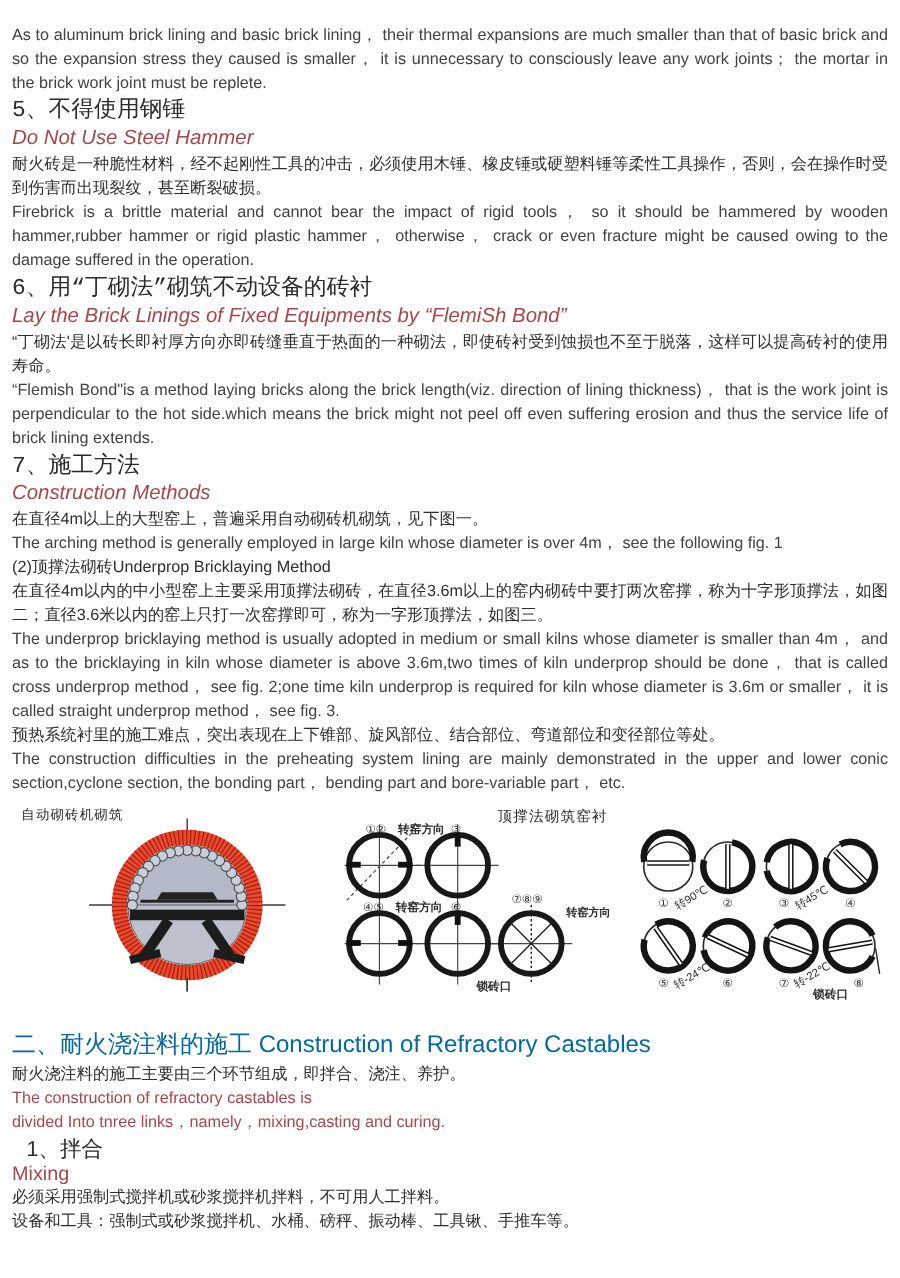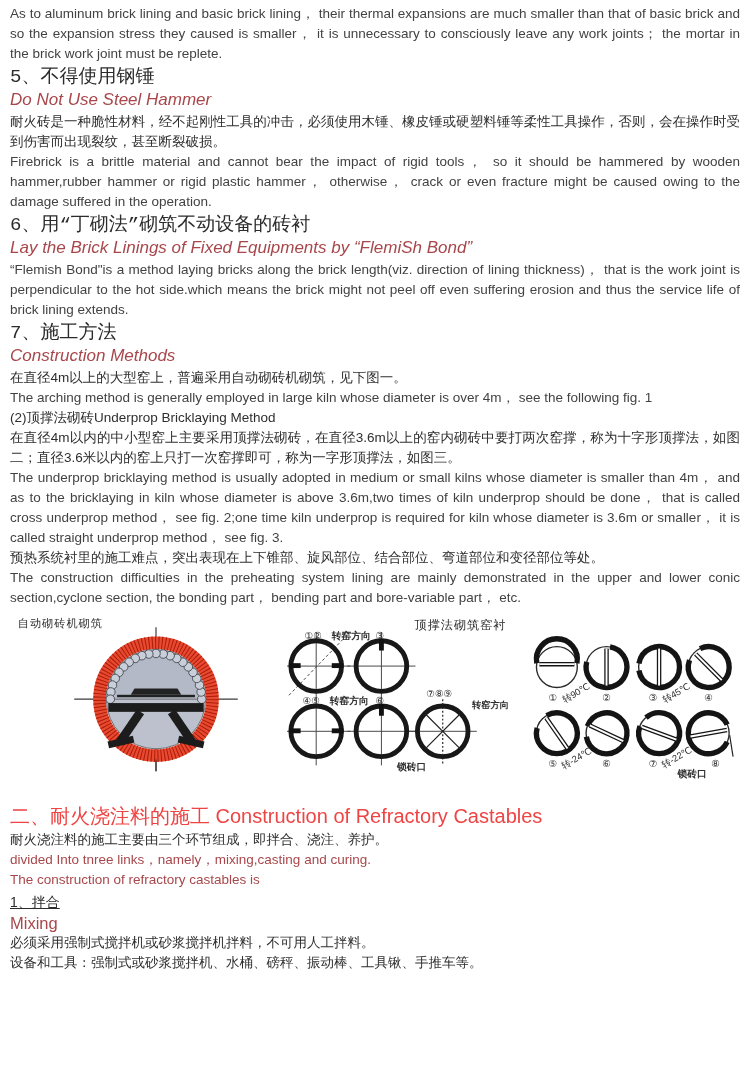--- a/index.html
+++ b/index.html
@@ -1,28 +1,28 @@
 <!DOCTYPE html>
 <html><head>
 <meta charset="utf-8">
 <style>
   html,body{margin:0;padding:0;background:#ffffff;}
   .page{
     position:relative;width:750px;height:1065px;overflow:hidden;box-sizing:border-box;
-    padding:4px 10px 0 10px;background:#ffffff;
+    padding:19px 10px 0 10px;background:#ffffff;
     font-family:"Liberation Sans","DejaVu Sans",sans-serif;color:#3c3c3c;
   }
   .p{margin:0;font-size:13.5px;line-height:20px;text-align:justify;color:#424242;}
   .p-zh{color:#2e2e2e;}
   .h-zh{margin:1px 0 0 0;font-size:19px;line-height:24px;color:#2b2b2b;font-weight:500;font-family:Liberation Mono, monospace;}
   .h-en{margin:0 0 1px 0;font-size:17px;line-height:22px;color:#a8474b;font-weight:400;font-style:italic;}
-  .h-zh-sm{margin:1px 0 0 0;font-size:14px;line-height:22px;color:#2b2b2b;font-weight:500;text-decoration:underline;}
+  .h-zh-sm{margin:1px 0 0 12px;font-size:18px;line-height:22px;color:#2b2b2b;font-weight:500;}
   .h-en-sm{margin:0;font-size:16.5px;line-height:20px;color:#a8474b;font-weight:400;}
   .red{color:#a8474b;}
-  .big-title{margin:3px 0 1px 0;font-size:20px;line-height:25px;color:#ef4444;font-weight:500;}
+  .big-title{margin:3px 0 1px 0;font-size:20px;line-height:25px;color:#0369a1;font-weight:500;}
   .figs{display:flex;width:730px;height:190px;margin-top:3px;}
   svg{display:block;}
   svg text{font-family:"Liberation Sans","DejaVu Sans",sans-serif;fill:#2d2d2d;}
   .figtitle{font-size:11.5px;letter-spacing:1px;font-weight:500;}
   .figtitle2{font-size:12.5px;letter-spacing:1px;font-weight:500;}
   .lbl{font-size:10px;}
   .lbl-sm{font-size:9.5px;}
 </style>
 </head>
 <body>
@@ -31,20 +31,21 @@
 
   <p class="p">As to aluminum brick lining and basic brick lining， their thermal expansions are much smaller than that of basic brick and so the expansion stress they caused is smaller， it is unnecessary to consciously leave any work joints； the mortar in the brick work joint must be replete.</p>
 
   <h2 class="h-zh">5、不得使用钢锤</h2>
   <h3 class="h-en">Do Not Use Steel Hammer</h3>
   <p class="p p-zh">耐火砖是一种脆性材料，经不起刚性工具的冲击，必须使用木锤、橡皮锤或硬塑料锤等柔性工具操作，否则，会在操作时受到伤害而出现裂纹，甚至断裂破损。</p>
   <p class="p">Firebrick is a brittle material and cannot bear the impact of rigid tools， so it should be hammered by wooden hammer,rubber hammer or rigid plastic hammer， otherwise， crack or even fracture might be caused owing to the damage suffered in the operation.</p>
 
   <h2 class="h-zh">6、用“丁砌法”砌筑不动设备的砖衬</h2>
   <h3 class="h-en">Lay the Brick Linings of Fixed Equipments by “FlemiSh Bond”</h3>
+  <p class="p p-zh">“丁砌法'是以砖长即衬厚方向亦即砖缝垂直于热面的一种砌法，即使砖衬受到蚀损也不至于脱落，这样可以提高砖衬的使用寿命。</p>
   <p class="p">“Flemish Bond"is a method laying bricks along the brick length(viz.  direction of lining thickness)， that is the work joint is perpendicular to the hot side.which means the brick might not peel off even suffering erosion and thus the service life of brick lining extends.</p>
 
   <h2 class="h-zh">7、施工方法</h2>
   <h3 class="h-en">Construction Methods</h3>
   <p class="p p-zh">在直径4m以上的大型窑上，普遍采用自动砌砖机砌筑，见下图一。</p>
   <p class="p">The arching method is generally employed in large kiln whose diameter is over 4m， see the following fig.  1</p>
   <p class="p p-zh">(2)顶撑法砌砖Underprop Bricklaying Method</p>
   <p class="p p-zh">在直径4m以内的中小型窑上主要采用顶撑法砌砖，在直径3.6m以上的窑内砌砖中要打两次窑撑，称为十字形顶撑法，如图二；直径3.6米以内的窑上只打一次窑撑即可，称为一字形顶撑法，如图三。</p>
   <p class="p">The underprop bricklaying method is usually adopted in medium or small kilns whose diameter is smaller than 4m， and as to the bricklaying in kiln whose diameter is above 3.6m,two times of kiln underprop should be done， that is called cross underprop method， see fig.  2;one time kiln underprop is required for kiln whose diameter is 3.6m or smaller， it is called straight underprop method， see fig.  3.</p>
   <p class="p p-zh">预热系统衬里的施工难点，突出表现在上下锥部、旋风部位、结合部位、弯道部位和变径部位等处。</p>
@@ -197,20 +198,20 @@
       <text class="lbl" x="93" y="158" text-anchor="middle">⑥</text>
       <text class="lbl" x="141" y="158" text-anchor="middle">⑦</text>
       <text class="lbl-sm" transform="translate(152,159) rotate(-30)">转-22℃</text>
       <text class="lbl" x="205" y="158" text-anchor="middle">⑧</text>
       <text class="lbl" x="166" y="168" font-weight="600">锁砖口</text>
     </svg>
   </div>
 
   <h2 class="big-title">二、耐火浇注料的施工 Construction of Refractory Castables</h2>
   <p class="p p-zh">耐火浇注料的施工主要由三个环节组成，即拌合、浇注、养护。</p>
+  <p class="p red">The construction of refractory castables is</p>
   <p class="p red">divided Into tnree links，namely，mixing,casting and curing.</p>
-  <p class="p red">The construction of refractory castables is</p>
   <h3 class="h-zh-sm">1、拌合</h3>
   <h4 class="h-en-sm">Mixing</h4>
   <p class="p p-zh">必须采用强制式搅拌机或砂浆搅拌机拌料，不可用人工拌料。</p>
   <p class="p p-zh">设备和工具：强制式或砂浆搅拌机、水桶、磅秤、振动棒、工具锹、手推车等。</p>
 
 </div>
 
 </body></html>

